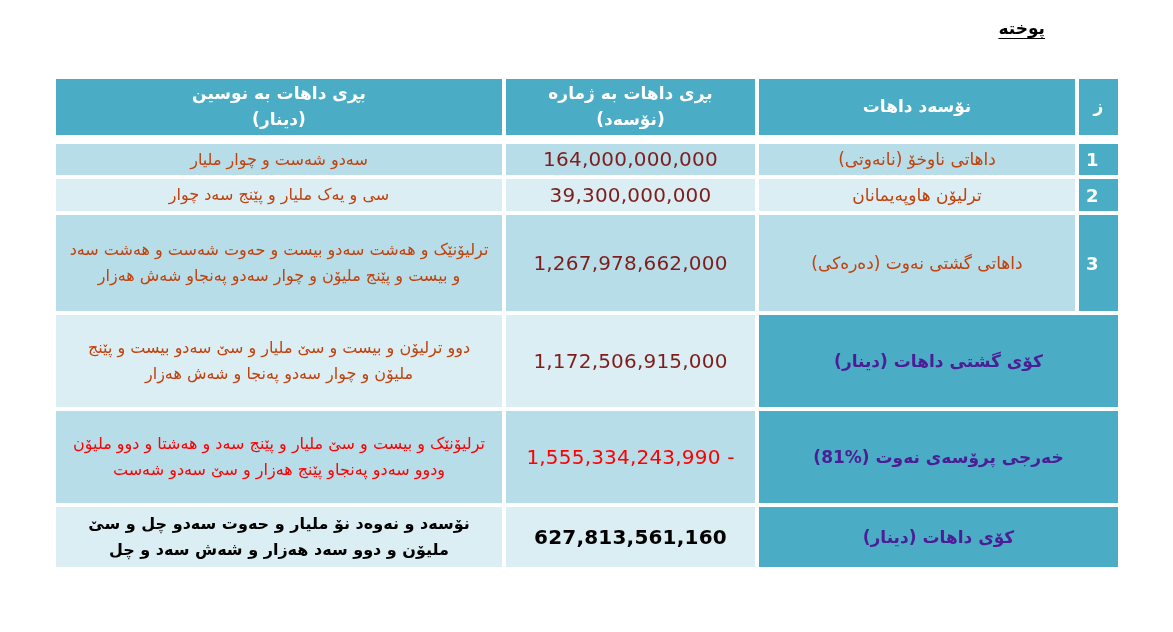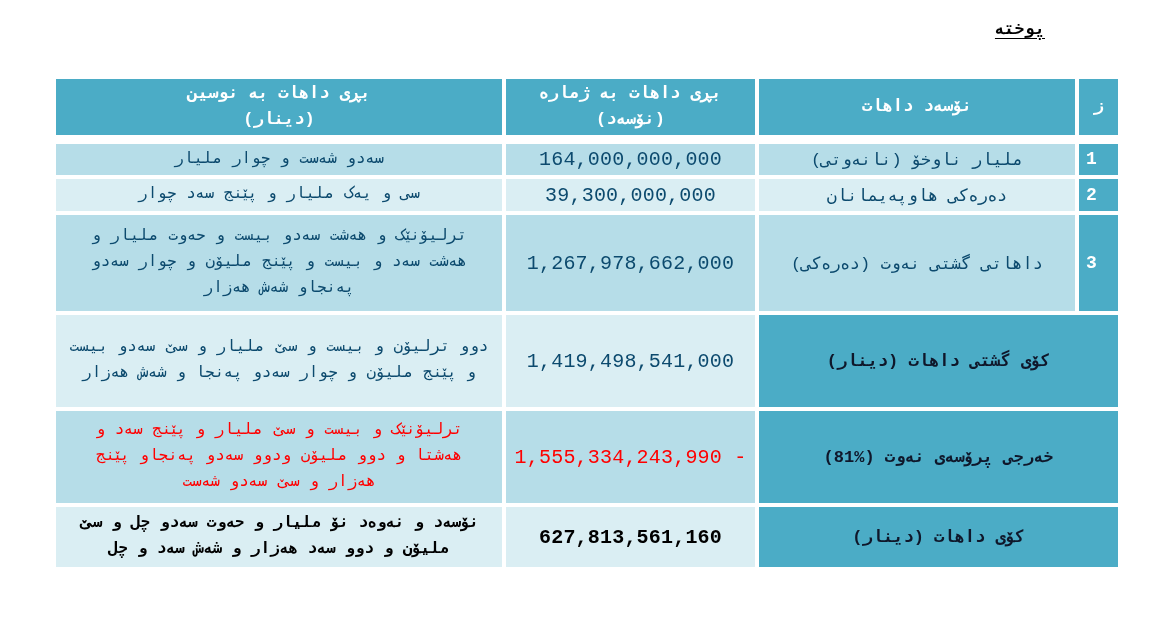--- a/index.html
+++ b/index.html
@@ -9,58 +9,58 @@
     --negative:#FF0000;
     --border:#FFFFFF;
   }
   *{box-sizing:border-box;}
   html,body{margin:0;padding:0;}
   body{
     width:1173px;height:632px;background:#ffffff;
     font-family:"DejaVu Sans", sans-serif;
     overflow:hidden;
   }
-  .page{position:relative;width:1173px;height:524px;direction:rtl;font-family:Liberation Mono, monospace;}
+  .page{position:relative;width:1173px;height:524px;direction:rtl;}
   .page-title{
     position:absolute;top:18px;right:128px;
     font-size:17px;font-weight:bold;color:#000;
     text-decoration:underline;text-underline-offset:4px;
   }
   table.summary{
     position:absolute;top:75px;left:52px;width:1066px;
     border-collapse:collapse;table-layout:fixed;direction:rtl;
   }
   col.c-z{width:43px;}
   col.c-type{width:320px;}
   col.c-num{width:253px;}
   col.c-words{width:450px;}
   th,td{
     border:4px solid var(--border);
     vertical-align:middle;text-align:center;
-    padding:2px 6px;color:#0c4a6e;
+    padding:2px 6px;color:#c2410c;
   }
   thead th{
     background:var(--accent);color:#fff;font-weight:bold;
     font-size:17px;line-height:1.5;height:62px;
     white-space:pre-line;border-bottom:9px solid var(--border);
   }
   tr.row-1{height:33px;} tr.row-2{height:33px;} tr.row-3{height:100px;}
   tr.row-4{height:96px;} tr.row-5{height:96px;} tr.row-6{height:64px;}
   .band-a td.data{background:var(--band-dark);}
   .band-b td.data{background:var(--band-light);}
   td.z-cell{
     background:var(--accent);color:#fff;font-weight:bold;
     font-size:18px;text-align:left;padding-left:7px;
   }
   td.label-cell{
-    background:var(--accent);color:#0f172a;font-weight:bold;
+    background:var(--accent);color:#4c1d95;font-weight:bold;
     font-size:17px;line-height:1.5;
   }
   td.type-cell{font-size:17px;}
-  td.num-cell{font-size:20px;color:#0c4a6e;letter-spacing:0.2px;}
+  td.num-cell{font-size:20px;color:#7f1d1d;letter-spacing:0.2px;}
   td.words-cell{font-size:16px;line-height:1.62;padding:3px 12px;}
   tr.negative td.num-cell,
   tr.negative td.words-cell{color:var(--negative);}
   tr.bold-row td.num-cell,
   tr.bold-row td.words-cell{font-weight:bold;color:#000;}
 </style>
 </head>
 <body>
 
 <div class="page">
@@ -80,39 +80,39 @@
         <th>نۆسەد داهات</th>
         <th>بڕی داهات بە ژمارە
 (نۆسەد)</th>
         <th>بڕی داهات بە نوسین
 (دینار)</th>
       </tr>
     </thead>
     <tbody>
       <tr class="row-1 band-a">
         <td class="z-cell">1</td>
-        <td class="data type-cell">ملیار ناوخۆ (نانەوتی)</td>
+        <td class="data type-cell">داهاتی ناوخۆ (نانەوتی)</td>
         <td class="data num-cell">164,000,000,000</td>
         <td class="data words-cell">سەدو شەست و چوار ملیار</td>
       </tr>
       <tr class="row-2 band-b">
         <td class="z-cell">2</td>
-        <td class="data type-cell">دەرەکی هاوپەیمانان</td>
+        <td class="data type-cell">ترلیۆن هاوپەیمانان</td>
         <td class="data num-cell">39,300,000,000</td>
         <td class="data words-cell">سی و یەک ملیار و پێنج سەد چوار</td>
       </tr>
       <tr class="row-3 band-a">
         <td class="z-cell">3</td>
         <td class="data type-cell">داهاتی گشتی نەوت (دەرەکی)</td>
         <td class="data num-cell">1,267,978,662,000</td>
-        <td class="data words-cell">ترلیۆنێک و هەشت سەدو بیست و حەوت ملیار و هەشت سەد و بیست و پێنج ملیۆن و چوار سەدو پەنجاو شەش هەزار</td>
+        <td class="data words-cell">ترلیۆنێک و هەشت سەدو بیست و حەوت شەست و هەشت سەد و بیست و پێنج ملیۆن و چوار سەدو پەنجاو شەش هەزار</td>
       </tr>
       <tr class="row-4 band-b">
         <td class="label-cell" colspan="2">کۆی گشتی داهات (دینار)</td>
-        <td class="data num-cell">1,419,498,541,000</td>
+        <td class="data num-cell">1,172,506,915,000</td>
         <td class="data words-cell">دوو ترلیۆن و بیست و سێ ملیار و سێ سەدو بیست و پێنج ملیۆن و چوار سەدو پەنجا و شەش هەزار</td>
       </tr>
       <tr class="row-5 band-a negative">
         <td class="label-cell" colspan="2">خەرجی پرۆسەی نەوت (%81)</td>
         <td class="data num-cell">- 1,555,334,243,990</td>
         <td class="data words-cell">ترلیۆنێک و بیست و سێ ملیار و پێنج سەد و هەشتا و دوو ملیۆن ودوو سەدو پەنجاو پێنج هەزار و سێ سەدو شەست</td>
       </tr>
       <tr class="row-6 band-b bold-row">
         <td class="label-cell" colspan="2">کۆی داهات (دینار)</td>
         <td class="data num-cell">627,813,561,160</td>

